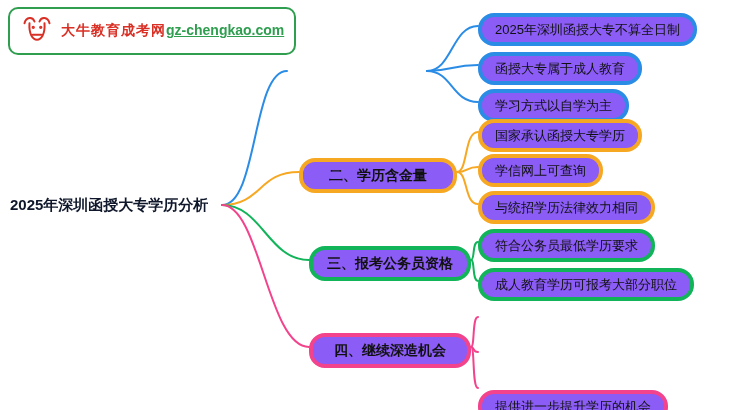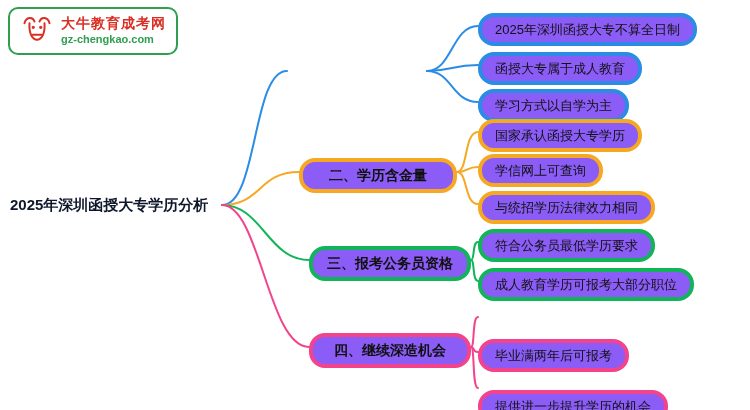--- a/index.html
+++ b/index.html
@@ -19,23 +19,23 @@
   .c-green{border-color:#12b45a;}
   .c-pink{border-color:#f2438c;}
   .root{
     position:absolute;left:10px;top:196px;width:212px;text-align:left;
     font-size:15px;font-weight:600;color:#0f172a;white-space:nowrap;
   }
   .logo{
     position:absolute;left:8px;top:7px;display:flex;align-items:center;gap:7px;
     border:2px solid #2f9e4f;border-radius:10px;padding:5px 10px;background:#fff;
   }
-  .logo-texts{display:flex;flex-direction:column;line-height:1.25;}
+  .logo-texts{display:flex;flex-direction:row;line-height:1.25;}
   .logo-title{color:#d93025;font-weight:bold;font-size:14px;letter-spacing:1px;}
-  .logo-site{color:#2f9e4f;font-weight:bold;font-size:11px;}
+  .logo-site{color:#2f9e4f;font-weight:bold;font-size:14px;text-decoration:underline;}
   
   .b1{left:287px;top:57px;width:140px;}
   .b2{left:299px;top:158px;width:158px;}
   .b3{left:309px;top:246px;width:162px;}
   .b4{left:309px;top:333px;width:162px;}
   
   .l{left:478px;}
   .r1{top:13px;}  .r2{top:52px;}  .r3{top:89px;}
   .r4{top:119px;} .r5{top:154px;} .r6{top:191px;font-family:Liberation Serif, serif;}
   .r7{top:229px;} .r8{top:268px;}
@@ -96,16 +96,15 @@
   <div class="node c-blue l r2">函授大专属于成人教育</div>
   <div class="node c-blue l r3">学习方式以自学为主</div>
 
   <div class="node c-orange l r5">学信网上可查询</div>
   <div class="node c-orange l r4">国家承认函授大专学历</div>
   <div class="node c-orange l r6">与统招学历法律效力相同</div>
 
   <div class="node c-green l r7">符合公务员最低学历要求</div>
   <div class="node c-green l r8">成人教育学历可报考大部分职位</div>
 
-  <div class="node c-pink l r10">毕业满两年后可报考</div>
   <div class="node c-pink l r11">提供进一步提升学历的机会</div>
 
 </div>
 
 </body></html>

